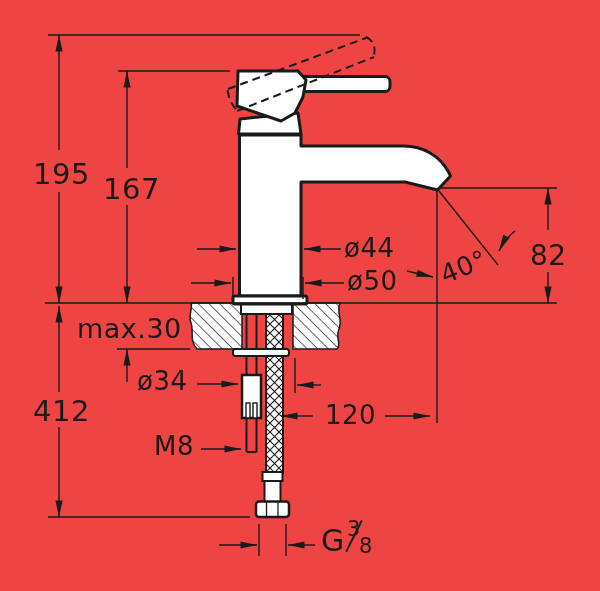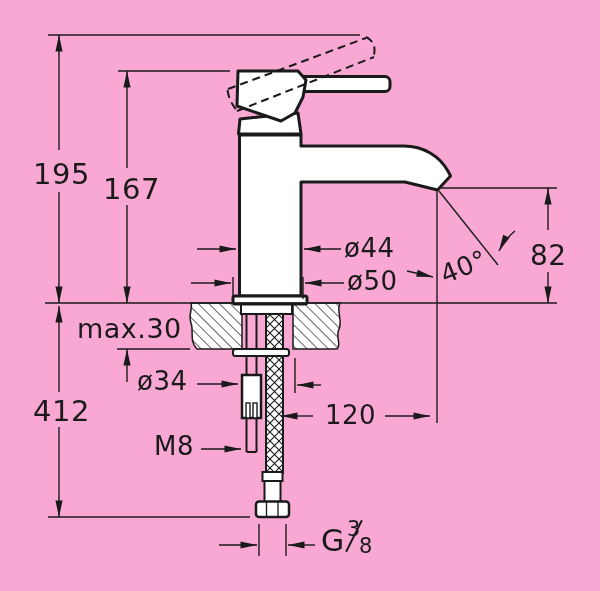--- a/index.html
+++ b/index.html
@@ -1,16 +1,16 @@
 <!DOCTYPE html>
 <html><head>
 <meta charset="utf-8">
 <style>
   html,body{margin:0;padding:0;background:#ffffff;}
-  .stage{width:600px;height:591px;background:#f9a8d4;position:relative;overflow:hidden;}
+  .stage{width:600px;height:591px;background:#ef4444;position:relative;overflow:hidden;}
   svg{display:block;}
   text{font-family:"DejaVu Sans","Liberation Sans",sans-serif;fill:#1a1a1a;letter-spacing:0.5px;}
 </style>
 </head>
 <body>
 
 <div class="stage">
 <svg width="600" height="591" viewBox="0 0 600 591">
   <defs>
     <marker id="arr" markerUnits="userSpaceOnUse" markerWidth="20" markerHeight="10" refX="17.5" refY="5" orient="auto">

